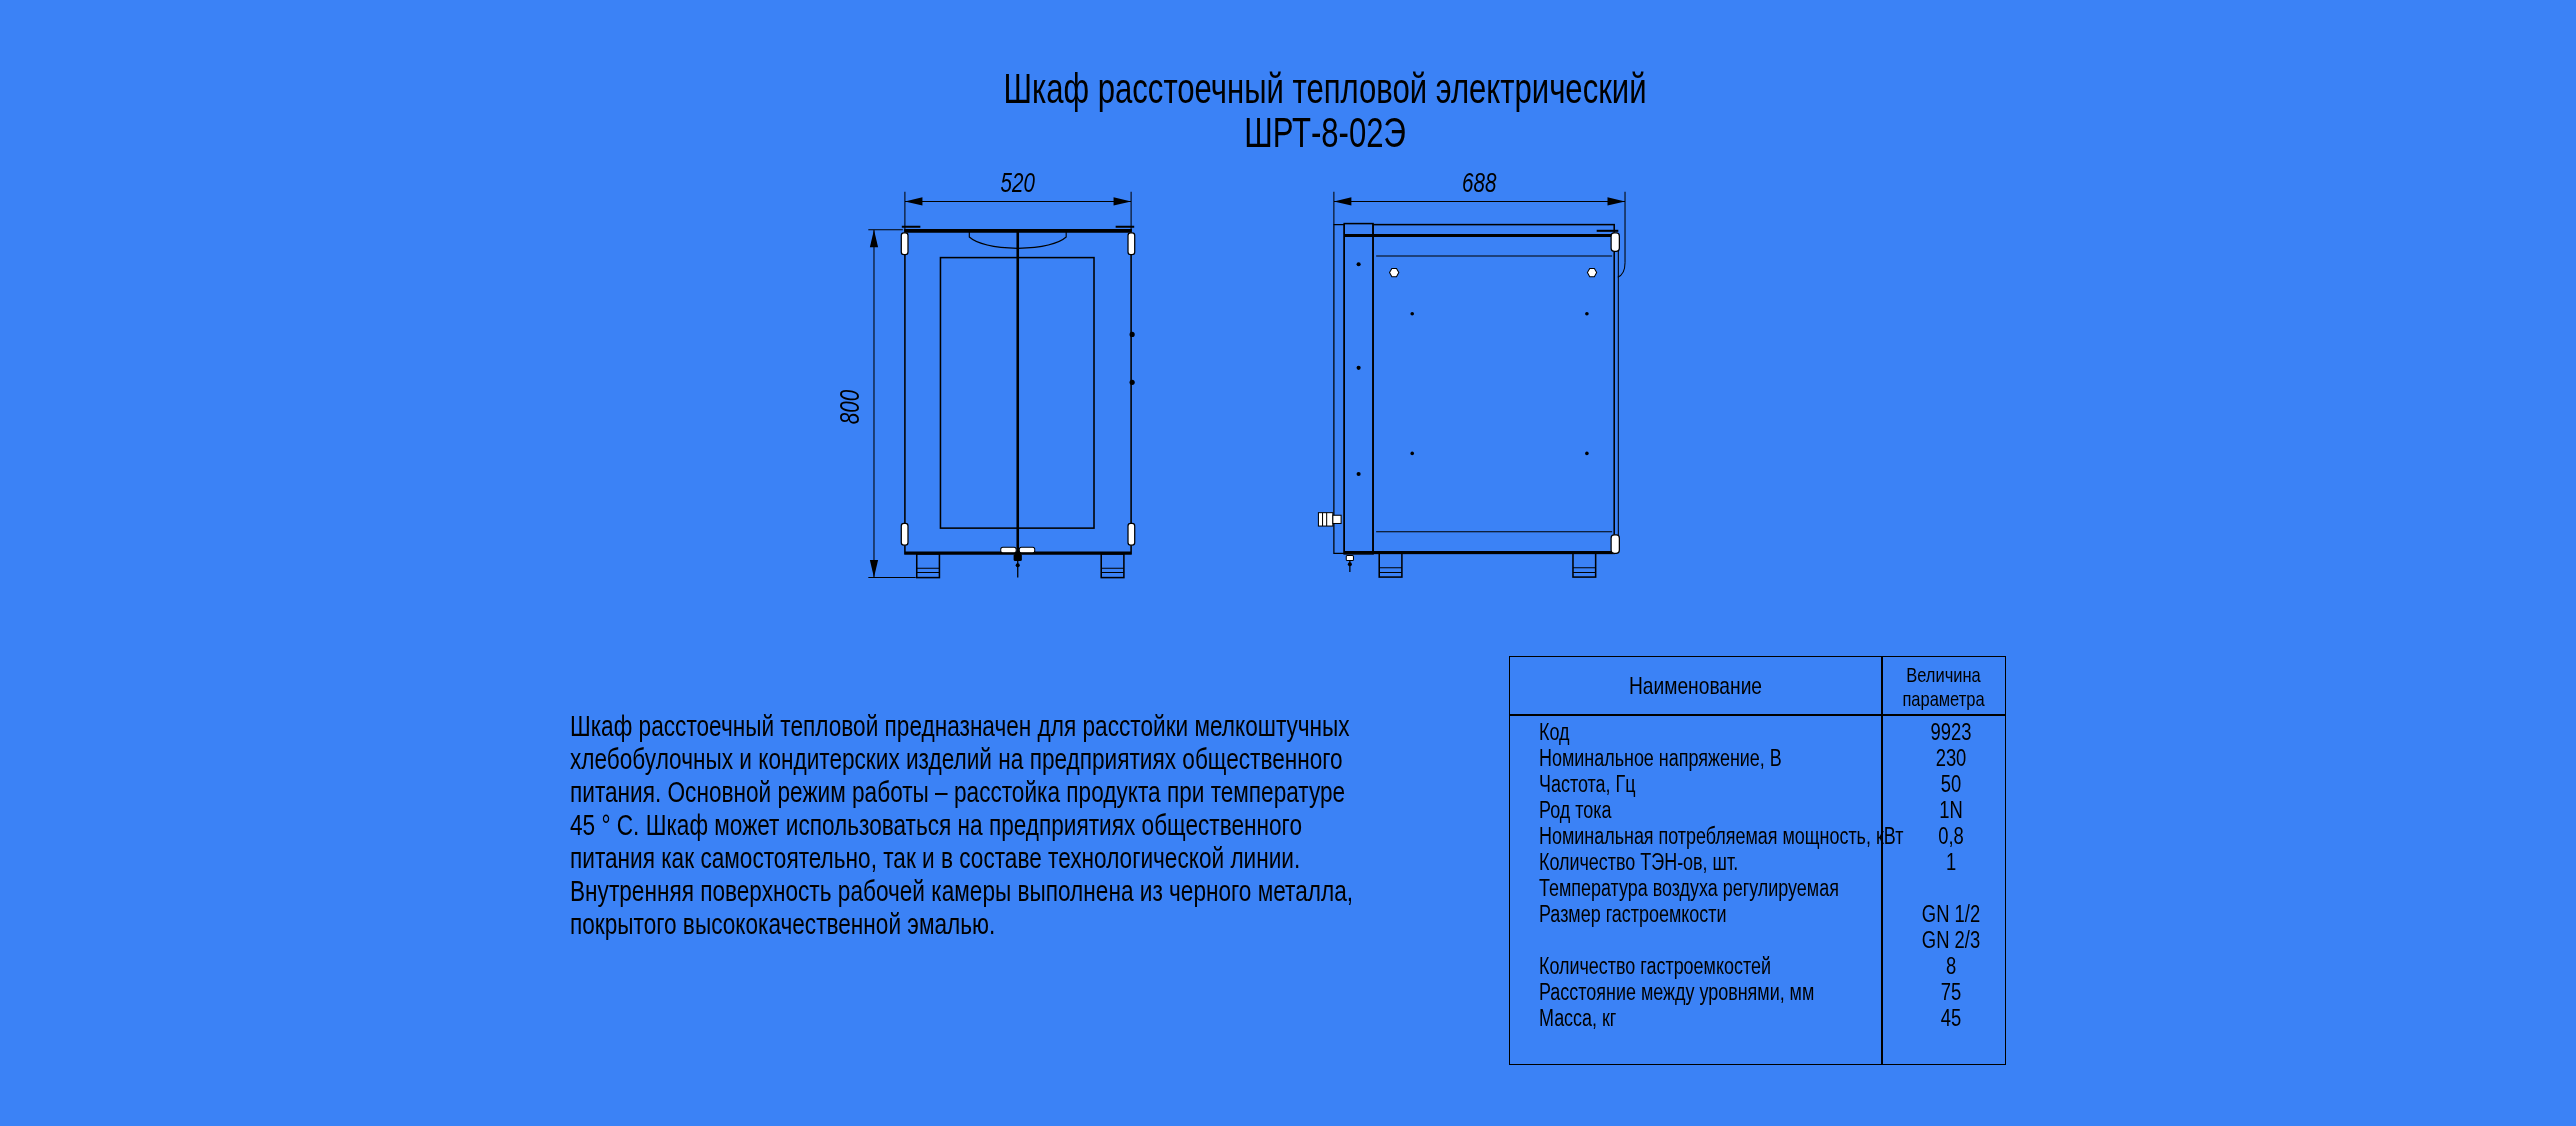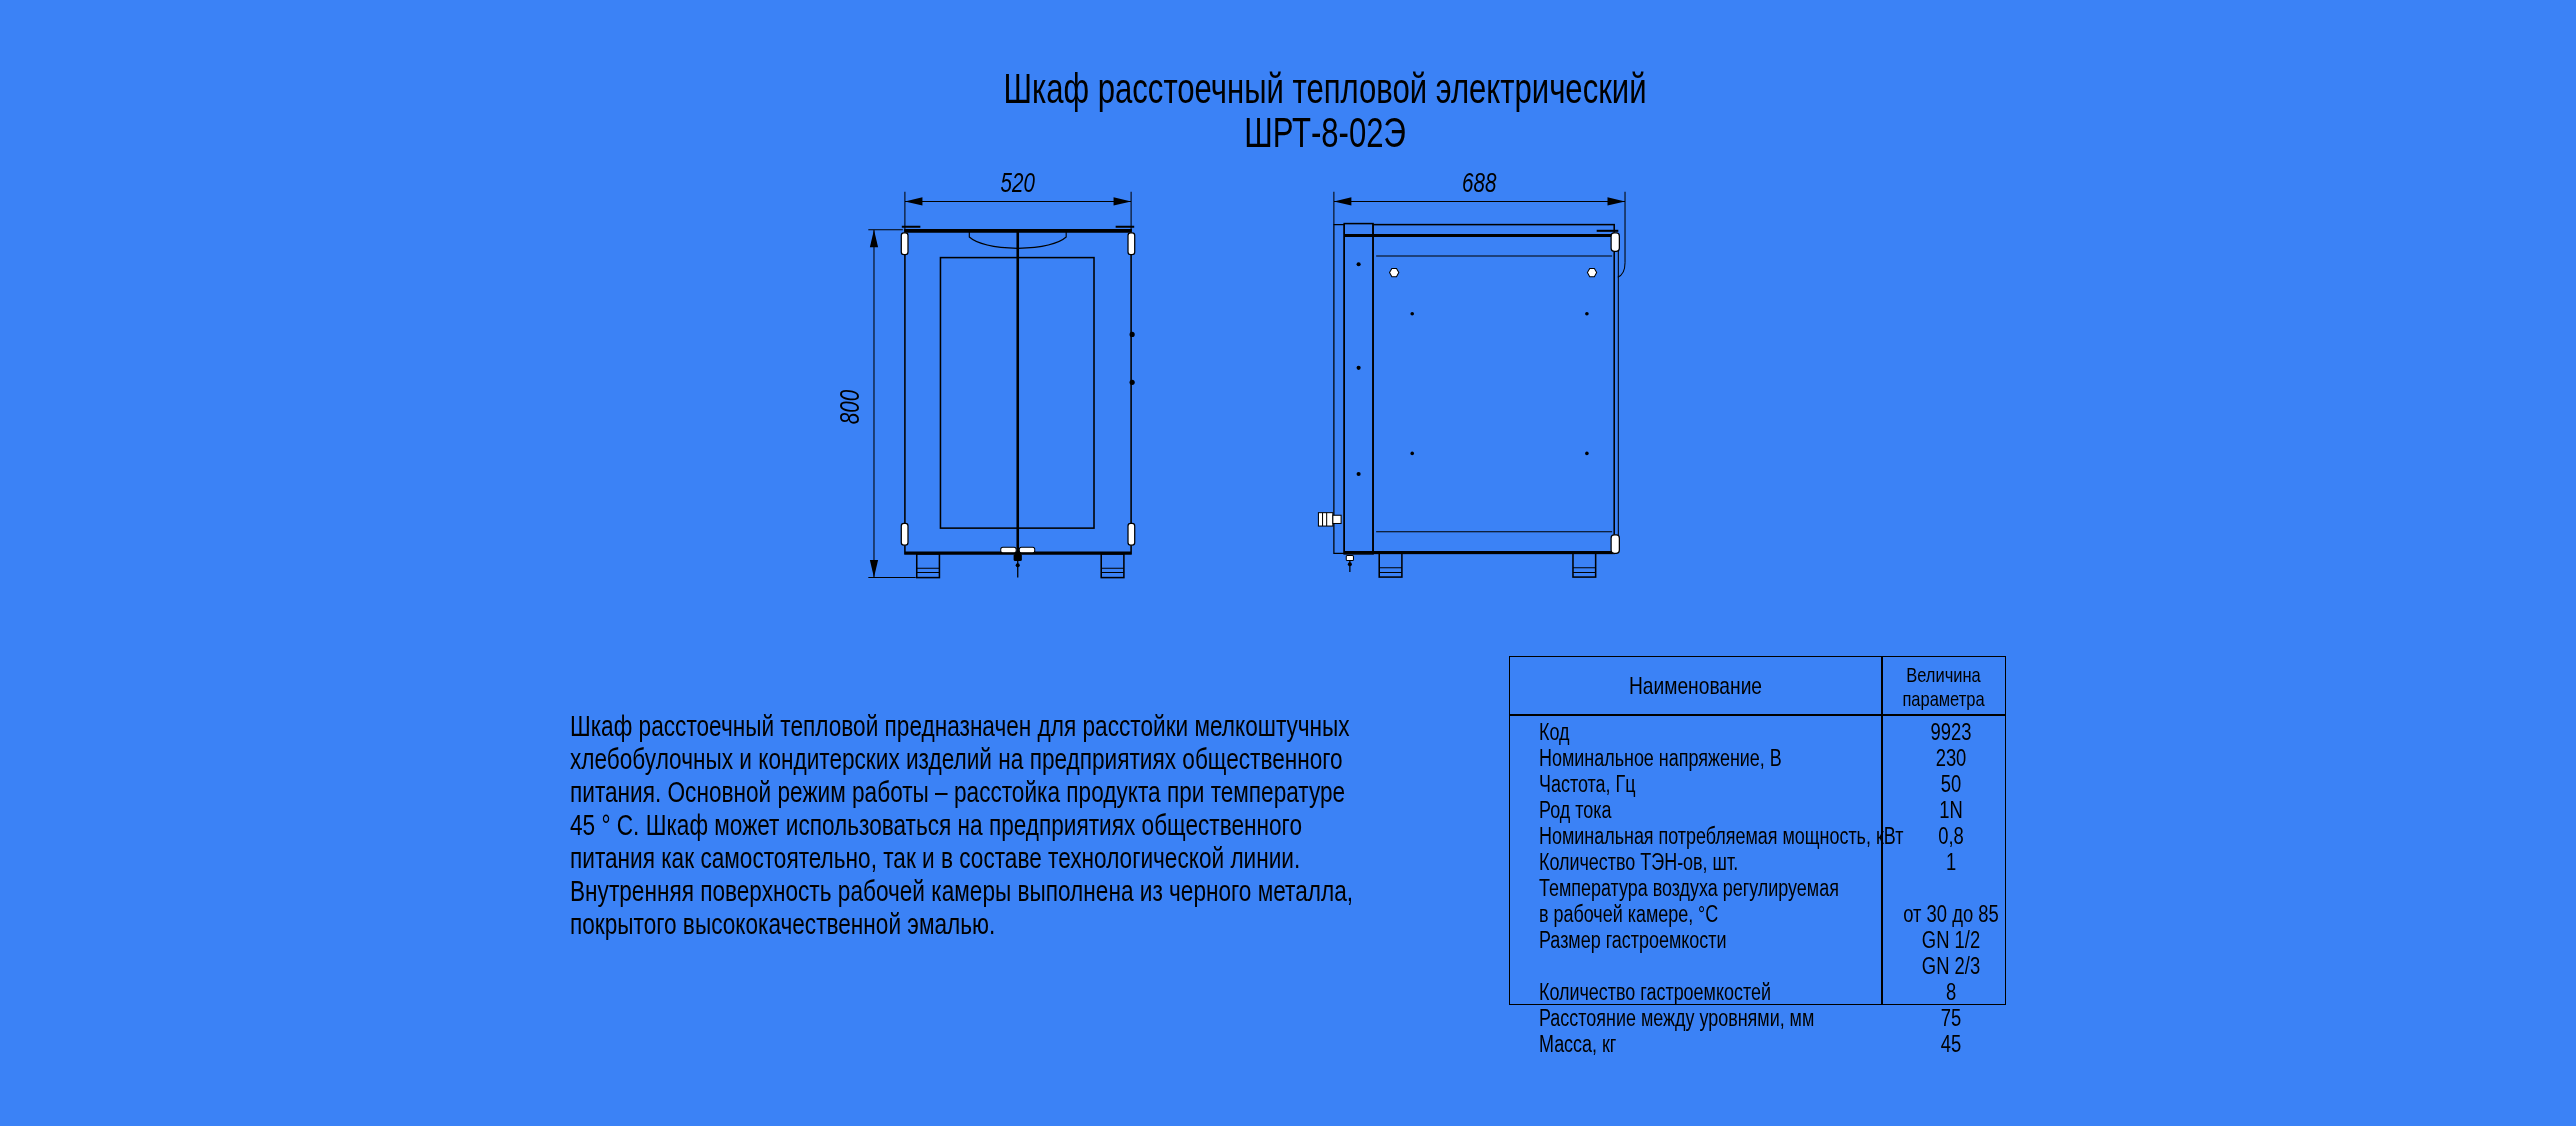--- a/index.html
+++ b/index.html
@@ -20,21 +20,21 @@
   svg.side{left:1309px;top:170px;width:361px;height:438px;}
   svg text{
     font-family:"Liberation Sans",sans-serif;font-size:54px;font-style:italic;
     fill:#000;stroke:none;
   }
   
   .desc{position:absolute;left:570px;top:710px;transform:scaleX(0.78);transform-origin:left top;}
   .desc-line{font-size:29px;line-height:33px;white-space:nowrap;}
   
   .spec{
-    position:absolute;left:1509px;top:656px;width:497px;height:349px;
+    position:absolute;left:1509px;top:656px;width:497px;height:409px;
     border:1.5px solid #000;box-sizing:border-box;
   }
   .spec-divider{position:absolute;left:371px;top:0;bottom:0;width:1.5px;background:#000;}
   .spec-header{position:absolute;left:0;top:0;right:0;height:57px;border-bottom:2.1px solid #000;}
   .spec-header .hname{
     position:absolute;left:0;width:371px;top:0;height:57px;line-height:57px;
     text-align:center;font-size:24px;transform:scaleX(0.8);
   }
   .spec-header .hval{
     position:absolute;left:372px;right:0;top:6.2px;text-align:center;
@@ -212,24 +212,20 @@
       </div>
       <div class="spec-row">
         <span class="lbl">Количество ТЭН-ов, шт.</span>
         <span class="val">1</span>
       </div>
       <div class="spec-row">
         <span class="lbl">Температура воздуха регулируемая</span>
         <span class="val"></span>
       </div>
       <div class="spec-row">
-        <span class="lbl">в рабочей камере, °С</span>
-        <span class="val">от 30 до 85</span>
-      </div>
-      <div class="spec-row">
         <span class="lbl">Размер гастроемкости</span>
         <span class="val">GN 1/2</span>
       </div>
       <div class="spec-row">
         <span class="lbl"></span>
         <span class="val">GN 2/3</span>
       </div>
       <div class="spec-row">
         <span class="lbl">Количество гастроемкостей</span>
         <span class="val">8</span>

